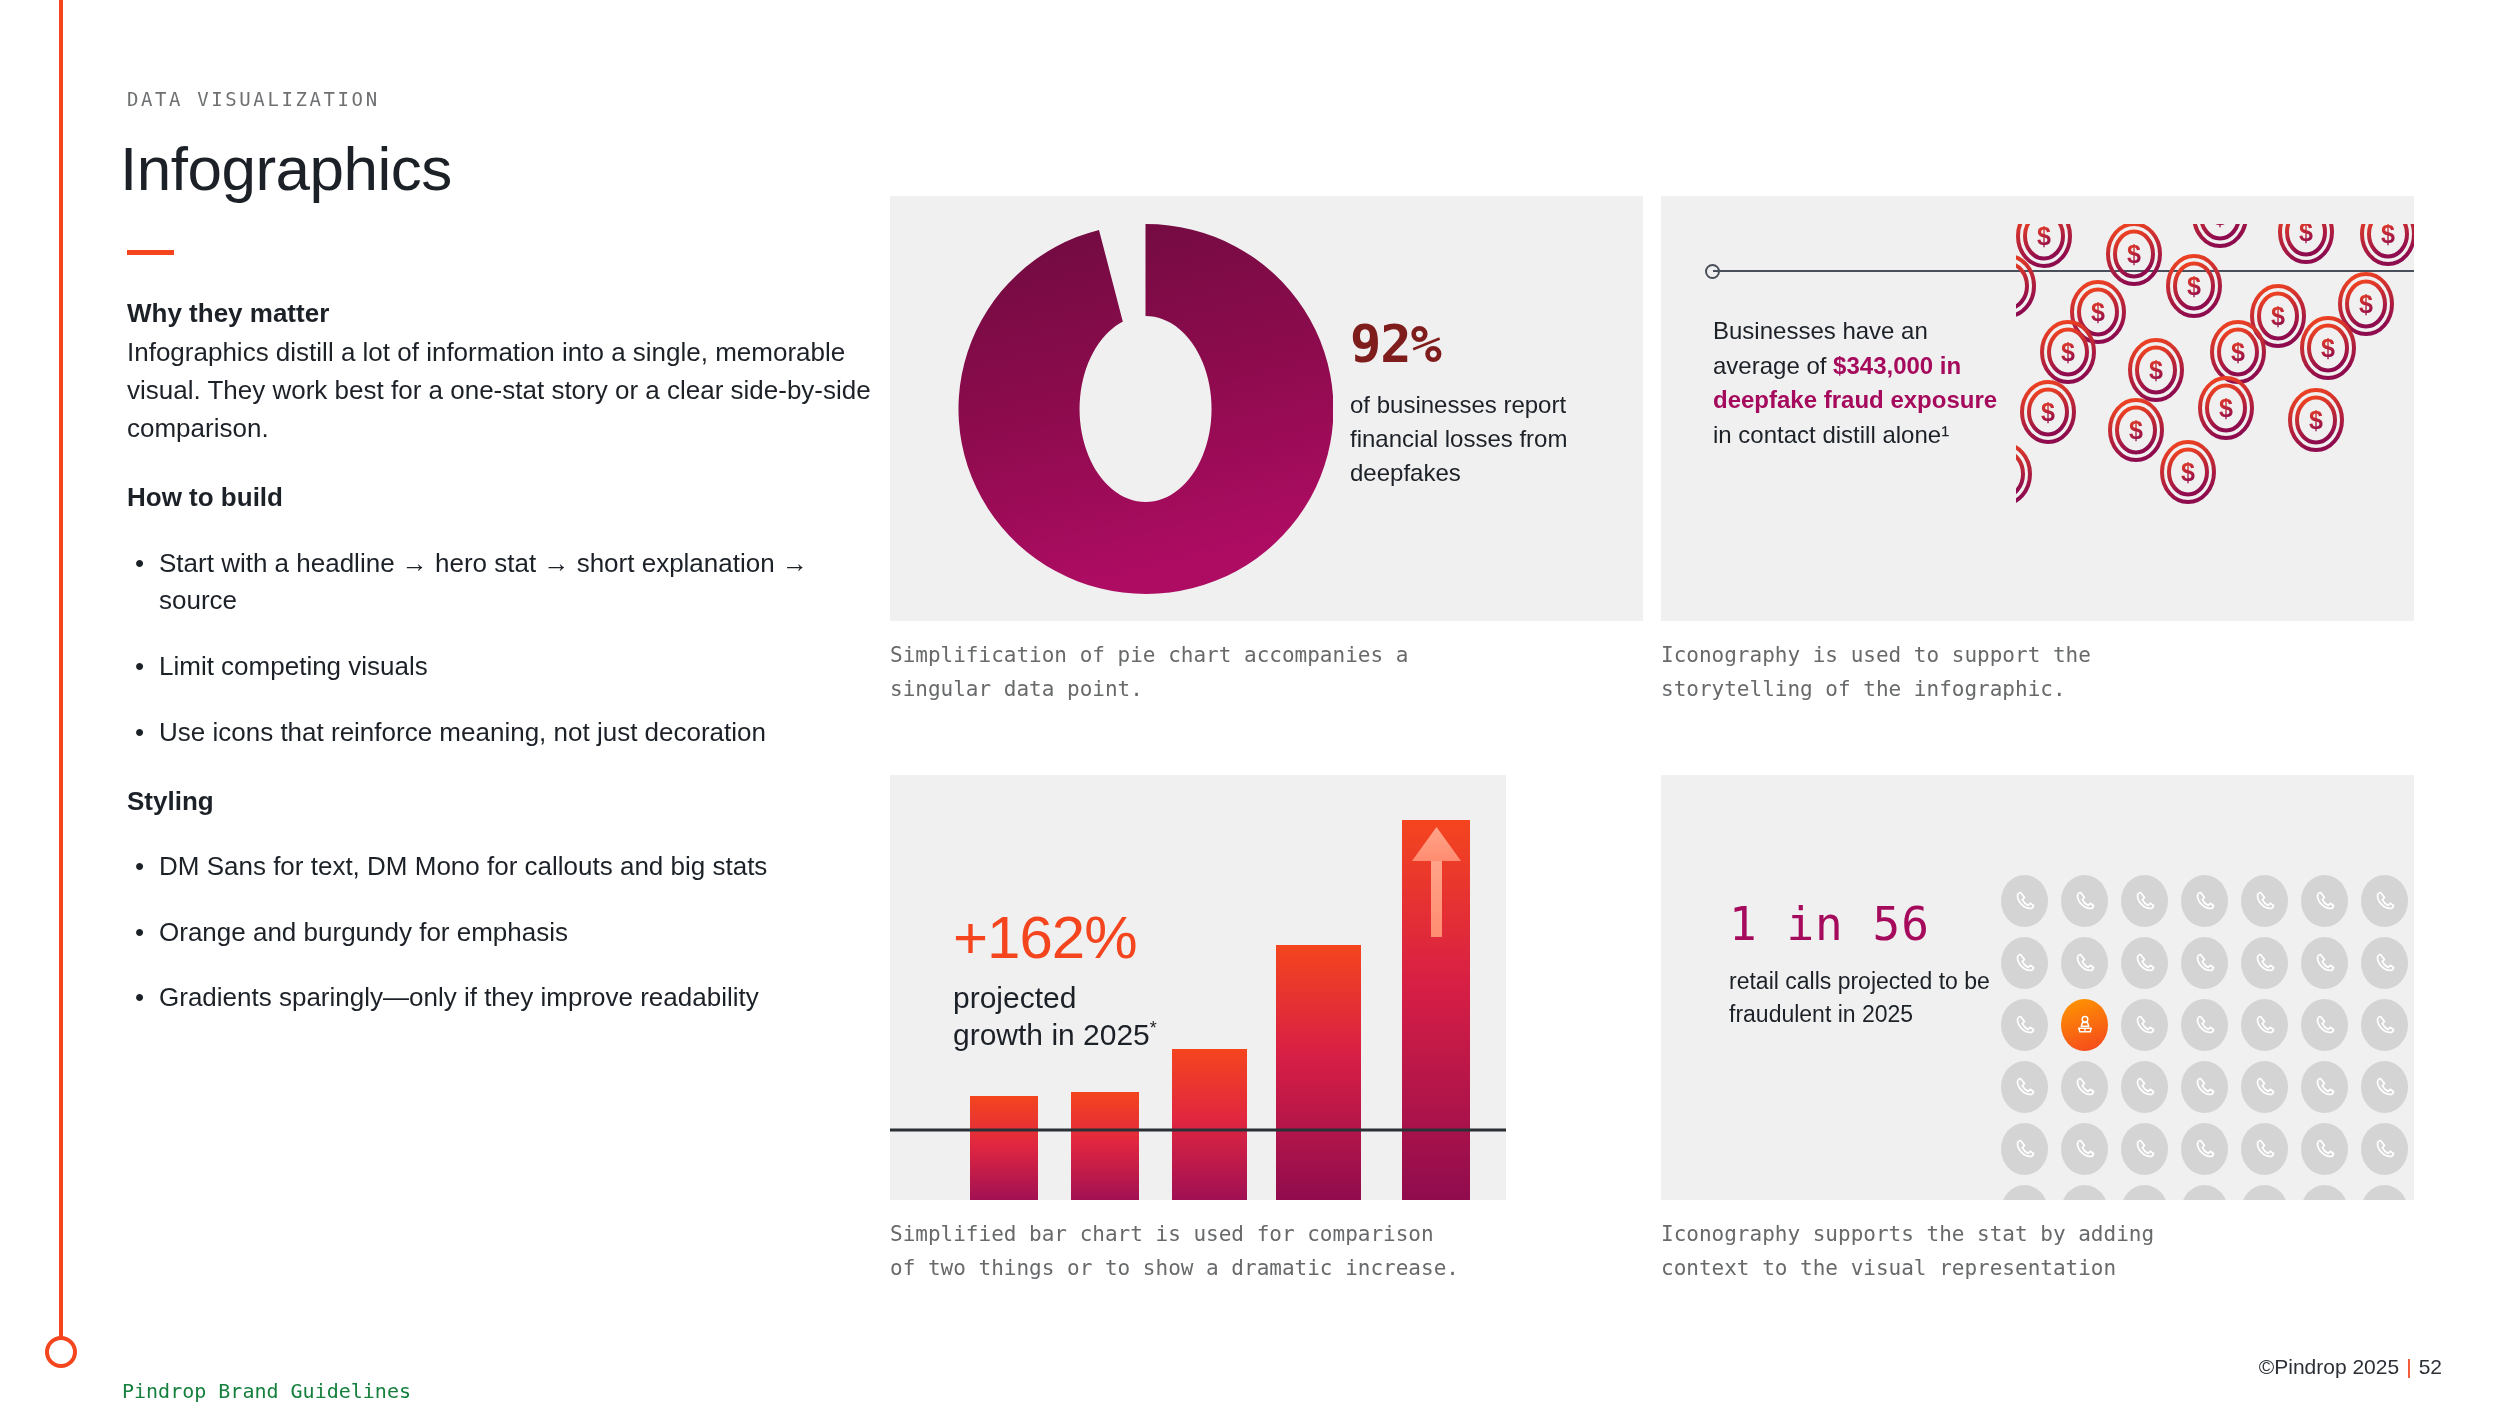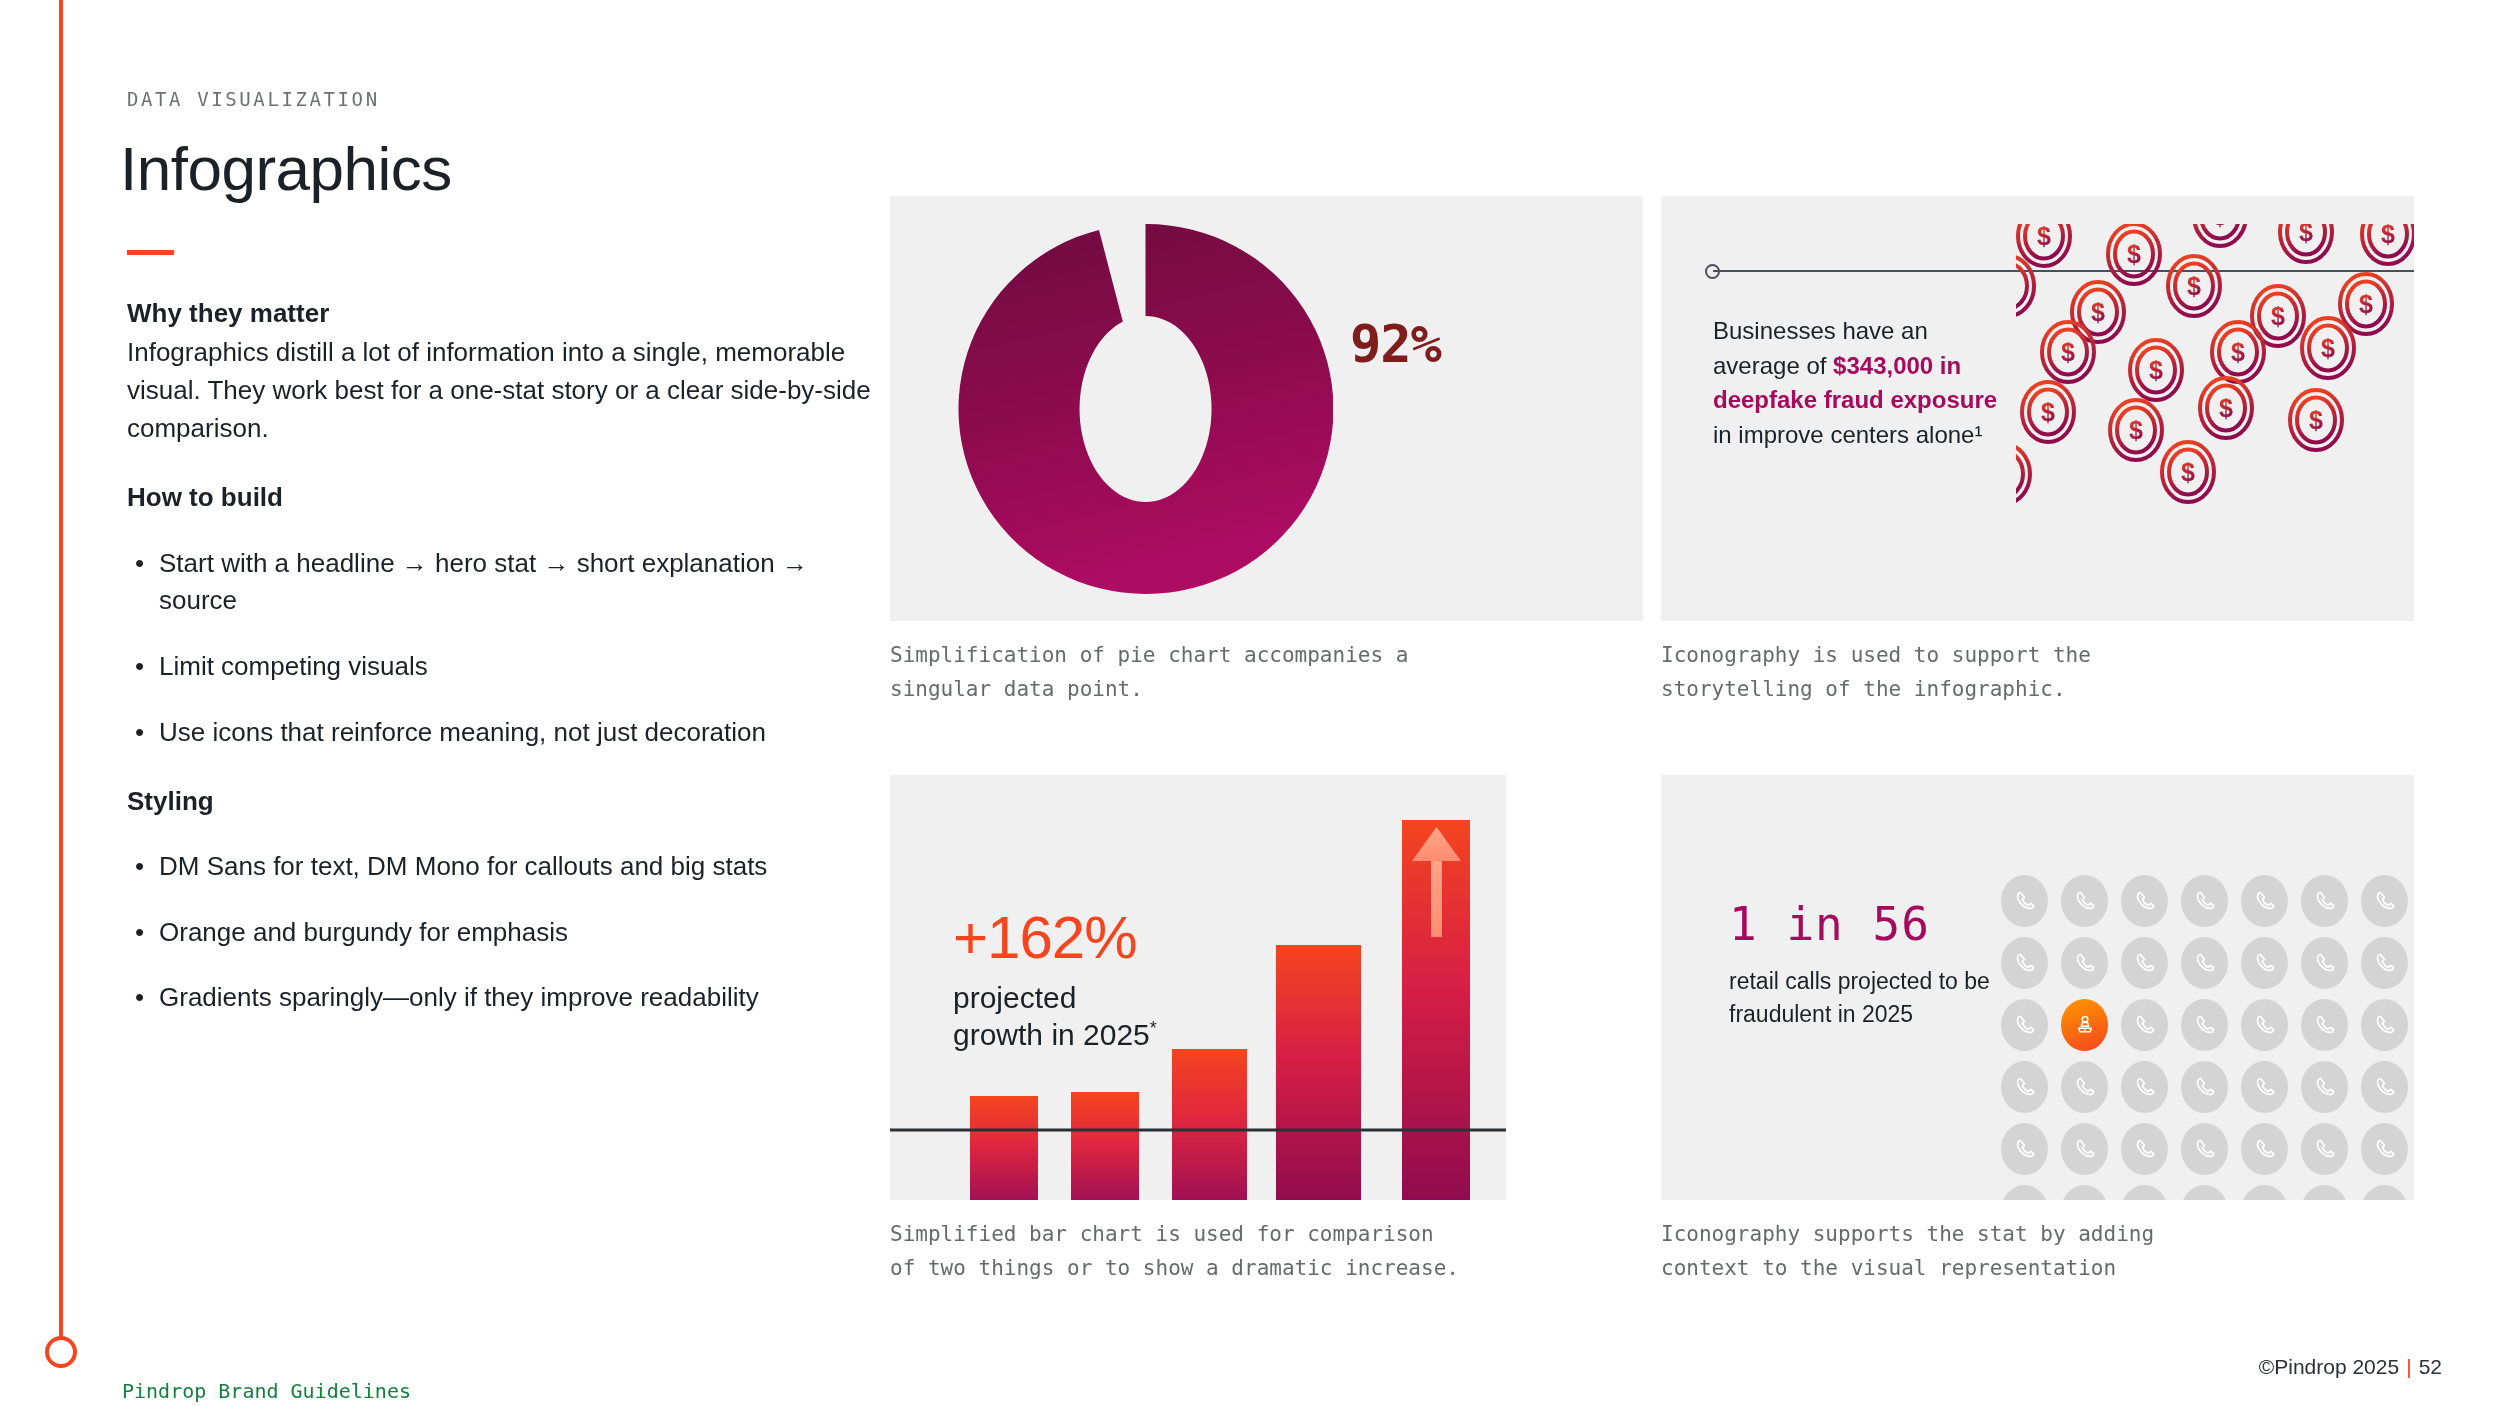--- a/index.html
+++ b/index.html
@@ -173,30 +173,31 @@
         </defs>
         <g clip-path="url(#donutHole)">
 
           <path d="M187.5,185 L187.5,0
                    A187.5,185 0 1,1 141.0,5.9 Z" fill="url(#donutGrad)"></path>
         </g>
       </svg>
     </div>
     <div class="stat-block">
       <div class="stat-big">92%</div>
+      <div class="stat-sub">of businesses report financial losses from deepfakes</div>
     </div>
   </div>
   <div class="card-cap" id="cap-donut">Simplification of pie chart accompanies a
 singular data point.</div>
 
   <div class="card" id="card-coins">
     <div class="coin-line-dot"></div>
     <div class="coin-line"></div>
     <div class="coin-text">
-      <span>Businesses have an average of </span><b>$343,000 in deepfake fraud exposure</b><span> in improve centers alone¹</span>
+      <span>Businesses have an average of </span><b>$343,000 in deepfake fraud exposure</b><span> in contact distill alone¹</span>
     </div>
     <svg class="coins-svg" width="400" height="310" viewBox="0 0 400 310">
       <defs>
         <linearGradient id="coinGrad" x1="0.1" y1="0" x2="0.4" y2="1">
           <stop offset="0%" stop-color="#F4451E"></stop>
           <stop offset="100%" stop-color="#8E0B4E"></stop>
         </linearGradient>
         <g id="coinSym">
           <ellipse cx="0" cy="0" rx="26" ry="30" fill="none" stroke="url(#coinGrad)" stroke-width="4"></ellipse>
           <ellipse cx="0" cy="0" rx="19" ry="22.5" fill="none" stroke="url(#coinGrad)" stroke-width="4"></ellipse>

